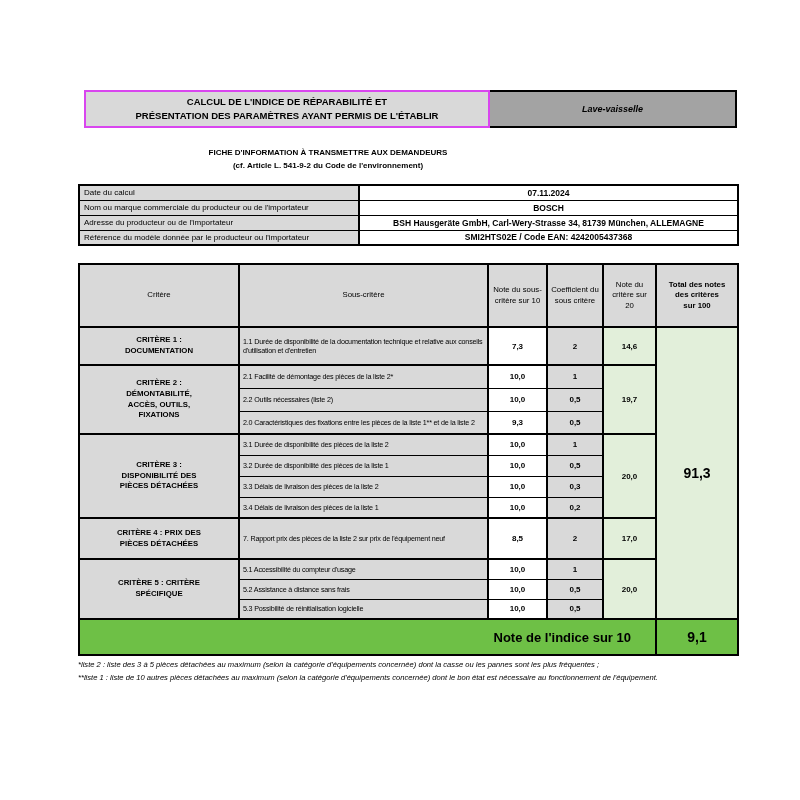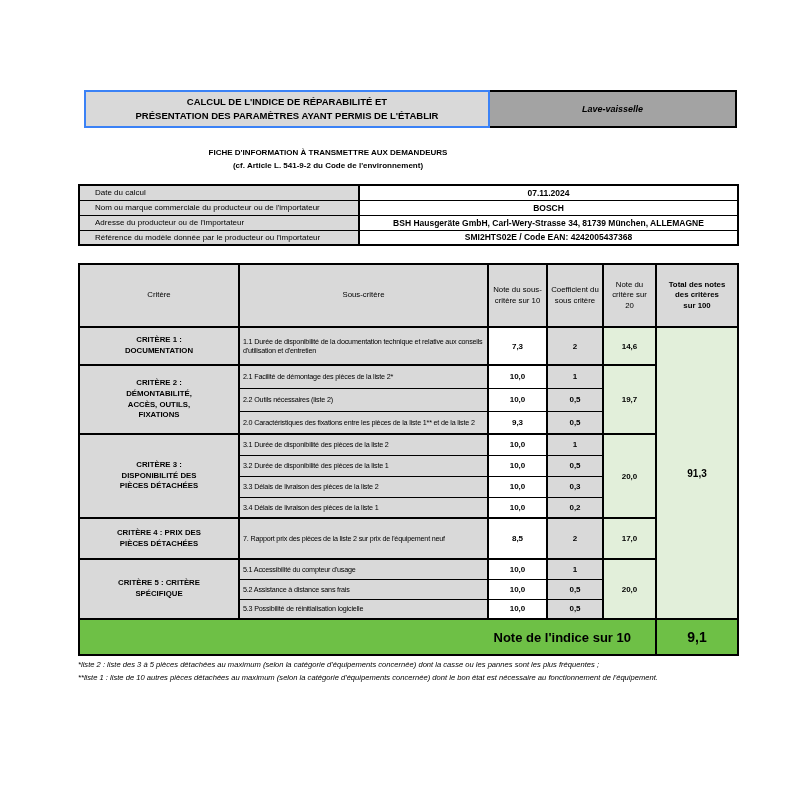--- a/index.html
+++ b/index.html
@@ -5,40 +5,40 @@
   html,body{margin:0;padding:0;}
   body{
     width:800px;height:800px;background:#ffffff;position:relative;
     font-family:"Liberation Sans", sans-serif;color:#000;
   }
   .abs{position:absolute;}
 
   
   .header-row{top:90px;left:84px;width:653px;height:38px;display:flex;}
   .title-box{
-    width:406px;box-sizing:border-box;border:2px solid #3b82f6;background:#d9d9d9;
+    width:406px;box-sizing:border-box;border:2px solid #d946ef;background:#d9d9d9;
     display:flex;flex-direction:column;justify-content:center;align-items:center;
     font-weight:bold;font-size:9.5px;line-height:1.45;text-align:center;
   }
   .product-box{
     width:247px;box-sizing:border-box;border:2px solid #000;border-left:none;background:#a3a3a3;
     display:flex;justify-content:center;align-items:center;
     font-weight:bold;font-style:italic;font-size:9px;text-align:center;
   }
 
   
   .subtitle{top:147px;left:78px;width:500px;text-align:center;font-weight:bold;font-size:8px;line-height:1.6;}
 
   
   table{border-collapse:collapse;table-layout:fixed;}
   .info-table{top:184px;left:78px;}
   .info-table table{width:659px;}
   .info-table td{
     border:1px solid #000;border-left-width:2px;border-right-width:2px;
-    height:15px;padding:0 15px;vertical-align:middle;box-sizing:border-box;
+    height:15px;padding:0 4px;vertical-align:middle;box-sizing:border-box;
   }
   .info-table tr:first-child td{border-top-width:2px;}
   .info-table tr:last-child td{border-bottom-width:2px;}
   .info-label{background:#d9d9d9;font-size:8px;text-align:left;}
   .info-value{background:#fff;font-weight:bold;font-size:8.5px;text-align:center;}
 
   
   .main-table{top:263px;left:78px;}
   .main-table table{width:659px;}
   .main-table td,.main-table th{
@@ -58,21 +58,21 @@
   tr.h-s3{height:21px;}
   tr.h-c4{height:41px;}
   tr.h-s5{height:20px;}
   tr.h-fin{height:36px;}
 
   td.crit{background:#d9d9d9;font-weight:bold;font-size:7.8px;text-align:center;line-height:1.35;}
   td.sub{background:#d9d9d9;font-size:7.2px;text-align:left;letter-spacing:-0.2px;line-height:1.25;}
   td.note{background:#ffffff;font-weight:bold;font-size:8px;text-align:center;}
   td.coef{background:#d9d9d9;font-weight:bold;font-size:8px;text-align:center;}
   td.n20{background:#e2efda;font-weight:bold;font-size:8px;text-align:center;}
-  td.total{background:#e2efda;font-weight:bold;font-size:10px;text-align:center;}
+  td.total{background:#e2efda;font-weight:bold;font-size:14px;text-align:center;}
 
   tr.final td{background:#6ec046;}
   td.final-label{font-weight:bold;font-size:13px;text-align:right;padding-right:24px;}
   td.final-value{font-weight:bold;font-size:14px;text-align:center;}
 
   .ln{display:block;}
 
   
   .footnotes{top:659px;left:78px;width:680px;font-style:italic;font-size:7.6px;line-height:1.7;}
 </style>

